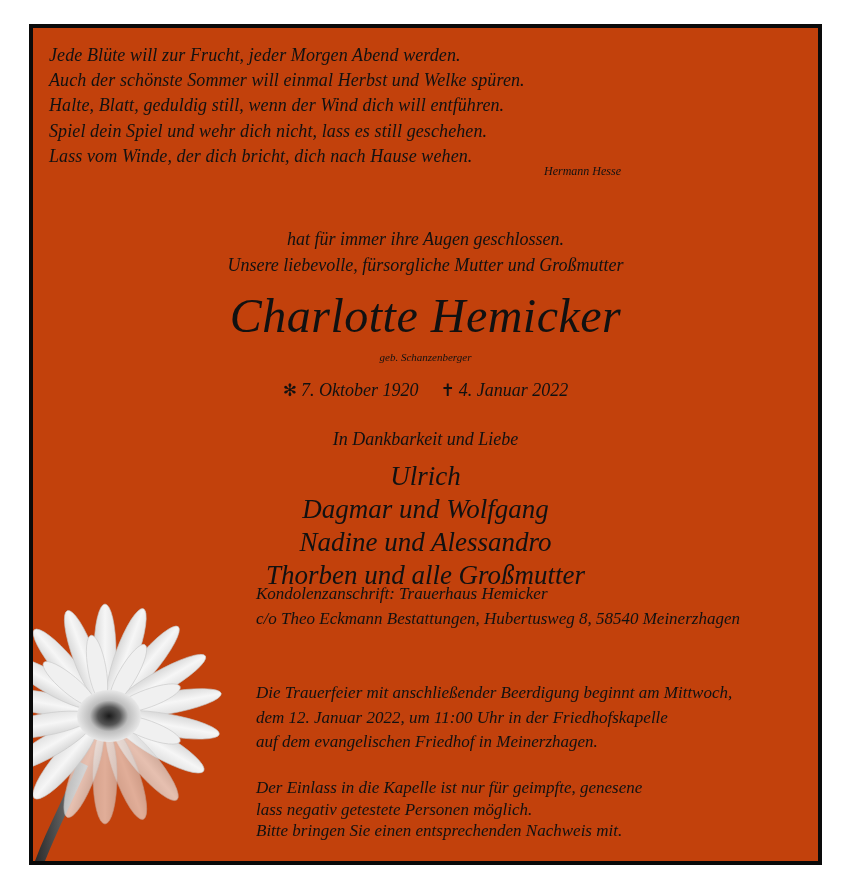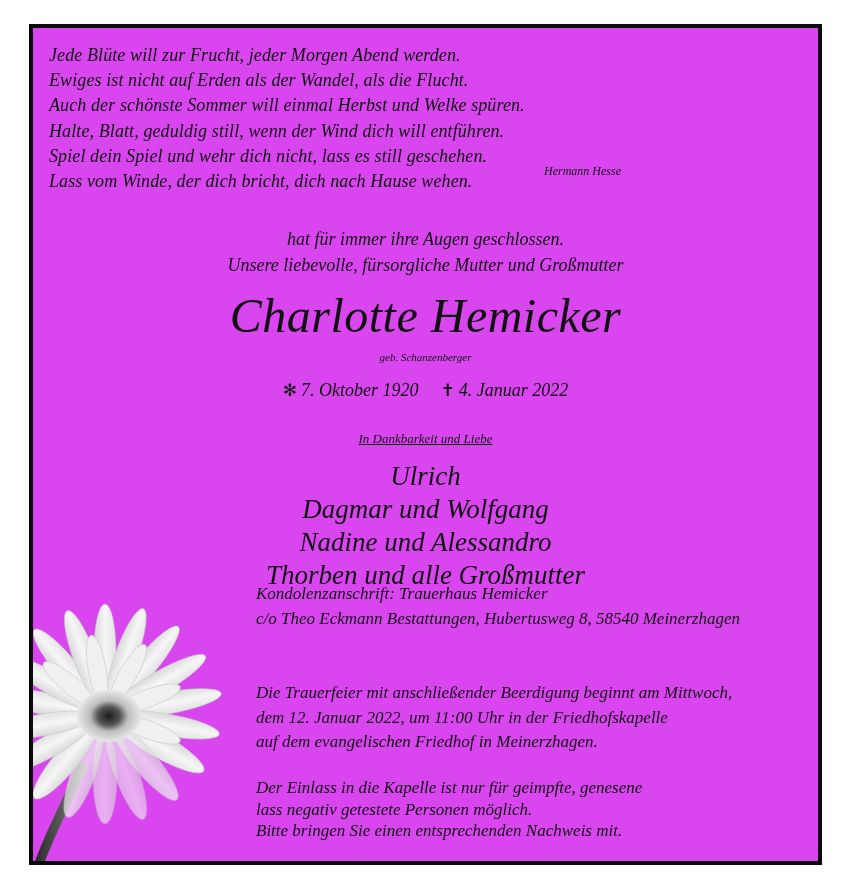--- a/index.html
+++ b/index.html
@@ -1,47 +1,46 @@
 <!DOCTYPE html>
 <html><head>
   <meta charset="utf-8">
   <style>
     html, body { margin: 0; padding: 0; background: #ffffff; }
     body { width: 849px; height: 893px; position: relative; overflow: hidden;
            font-family: "DejaVu Serif", "Liberation Serif", serif; color: #111; }
     .frame { position: absolute; left: 29px; top: 24px; width: 785px; height: 833px;
-             border: 4px solid #0a0a0a; background: #d946ef; box-sizing: content-box; }
+             border: 4px solid #0a0a0a; background: #c2410c; box-sizing: content-box; }
     .it { font-style: italic; font-family: "Liberation Serif", "DejaVu Serif", serif; }
     .poem { position: absolute; left: 16px; top: 15px; }
     .poem-line { font-size: 18px; line-height: 25.2px; white-space: nowrap; letter-spacing: 0.1px; }
     .author { position: absolute; left: 511px; top: 136px; font-size: 12px; font-style: italic;
               font-family: "Liberation Serif", serif; }
     .center { position: absolute; left: 0; width: 785px; text-align: center; }
     .intro { top: 198px; font-size: 18px; line-height: 26px; }
     .name { top: 260px; font-size: 48px; line-height: 56px; letter-spacing: 0.5px; }
     .maiden { top: 318px; font-size: 11px; line-height: 22px; }
     .dates { top: 350px; font-size: 18px; line-height: 24px; }
     .dates .gap { display: inline-block; width: 22px; }
     .sym { font-style: normal; font-family: "DejaVu Sans", sans-serif; font-size: 17px; margin-right: 4px; }
-    .thanks { top: 399px; font-size: 13px; line-height: 24px; text-decoration: underline; }
+    .thanks { top: 399px; font-size: 18px; line-height: 24px; }
     .mourners { top: 432px; font-size: 27px; line-height: 33px; }
     .info { position: absolute; left: 223px; font-size: 17px; line-height: 24.5px; white-space: nowrap; }
     .info.address { top: 554px; }
     .info.service { top: 653px; }
     .info.notice { top: 749px; line-height: 21.5px; }
     .flower { position: absolute; left: 0; top: 568px; width: 215px; height: 265px; }
   </style>
 </head>
 <body>
 
 <div class="frame">
 
   <div class="poem it">
     <div class="poem-line">Jede Blüte will zur Frucht, jeder Morgen Abend werden.</div>
-    <div class="poem-line">Ewiges ist nicht auf Erden als der Wandel, als die Flucht.</div>
     <div class="poem-line">Auch der schönste Sommer will einmal Herbst und Welke spüren.</div>
     <div class="poem-line">Halte, Blatt, geduldig still, wenn der Wind dich will entführen.</div>
     <div class="poem-line">Spiel dein Spiel und wehr dich nicht, lass es still geschehen.</div>
     <div class="poem-line">Lass vom Winde, der dich bricht, dich nach Hause wehen.</div>
   </div>
   <div class="author">Hermann Hesse</div>
 
   <div class="center intro it">
     <div>hat für immer ihre Augen geschlossen.</div>
     <div>Unsere liebevolle, fürsorgliche Mutter und Großmutter</div>

